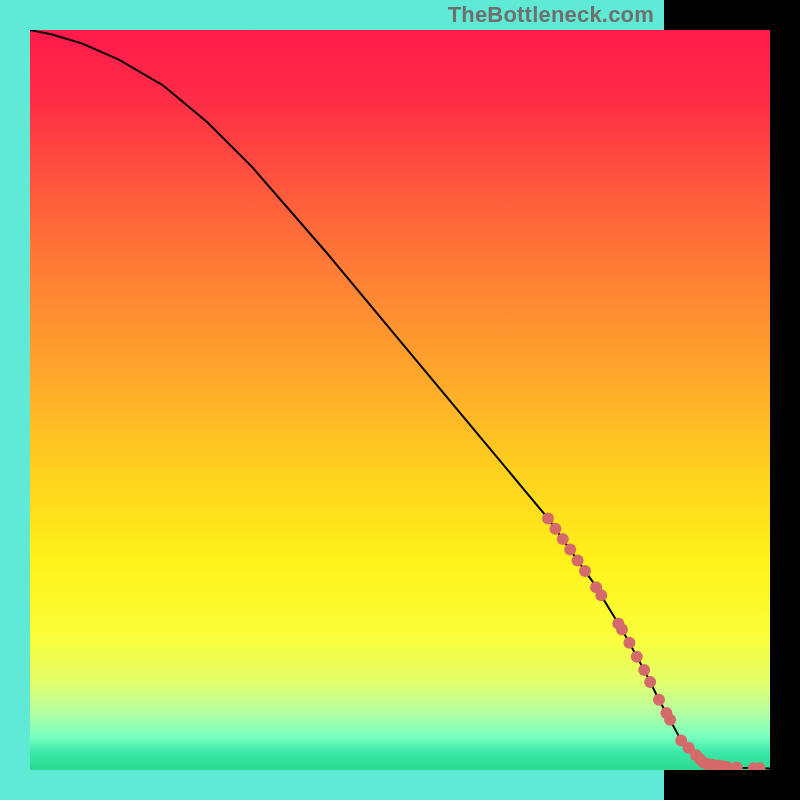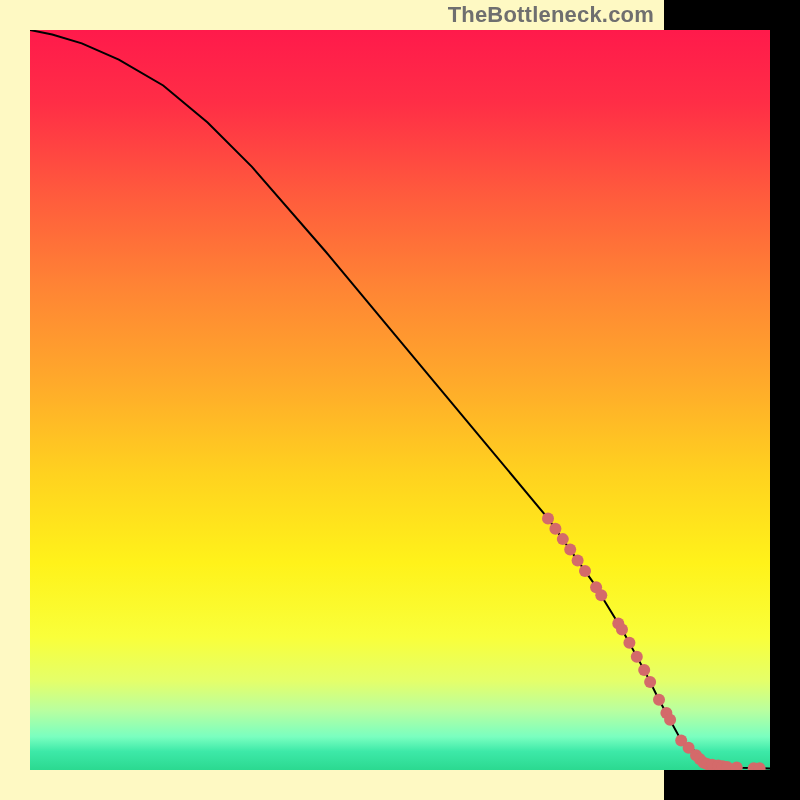--- a/index.html
+++ b/index.html
@@ -8,21 +8,21 @@
     width: 800px;
     height: 800px;
     background: #000;
     overflow: hidden;
     font-family: Arial, Helvetica, sans-serif;
   }
   .frame {
     position: relative;
     width: 664px;
     height: 800px;
-    background: #fef9c3;
+    background: #5eead4;
   }
   .watermark {
     position: absolute;
     top: 2px;
     right: 10px;
     font-size: 22px;
     font-weight: 600;
     color: #6f6f6f;
     letter-spacing: 0.2px;
     z-index: 20;

